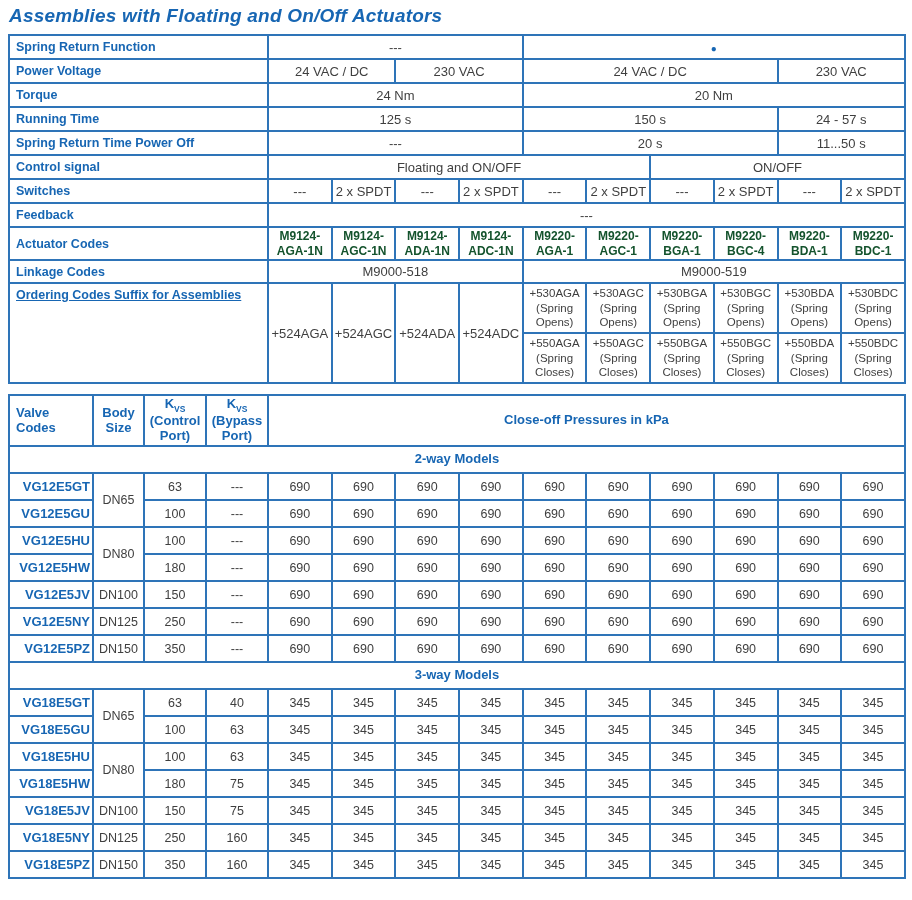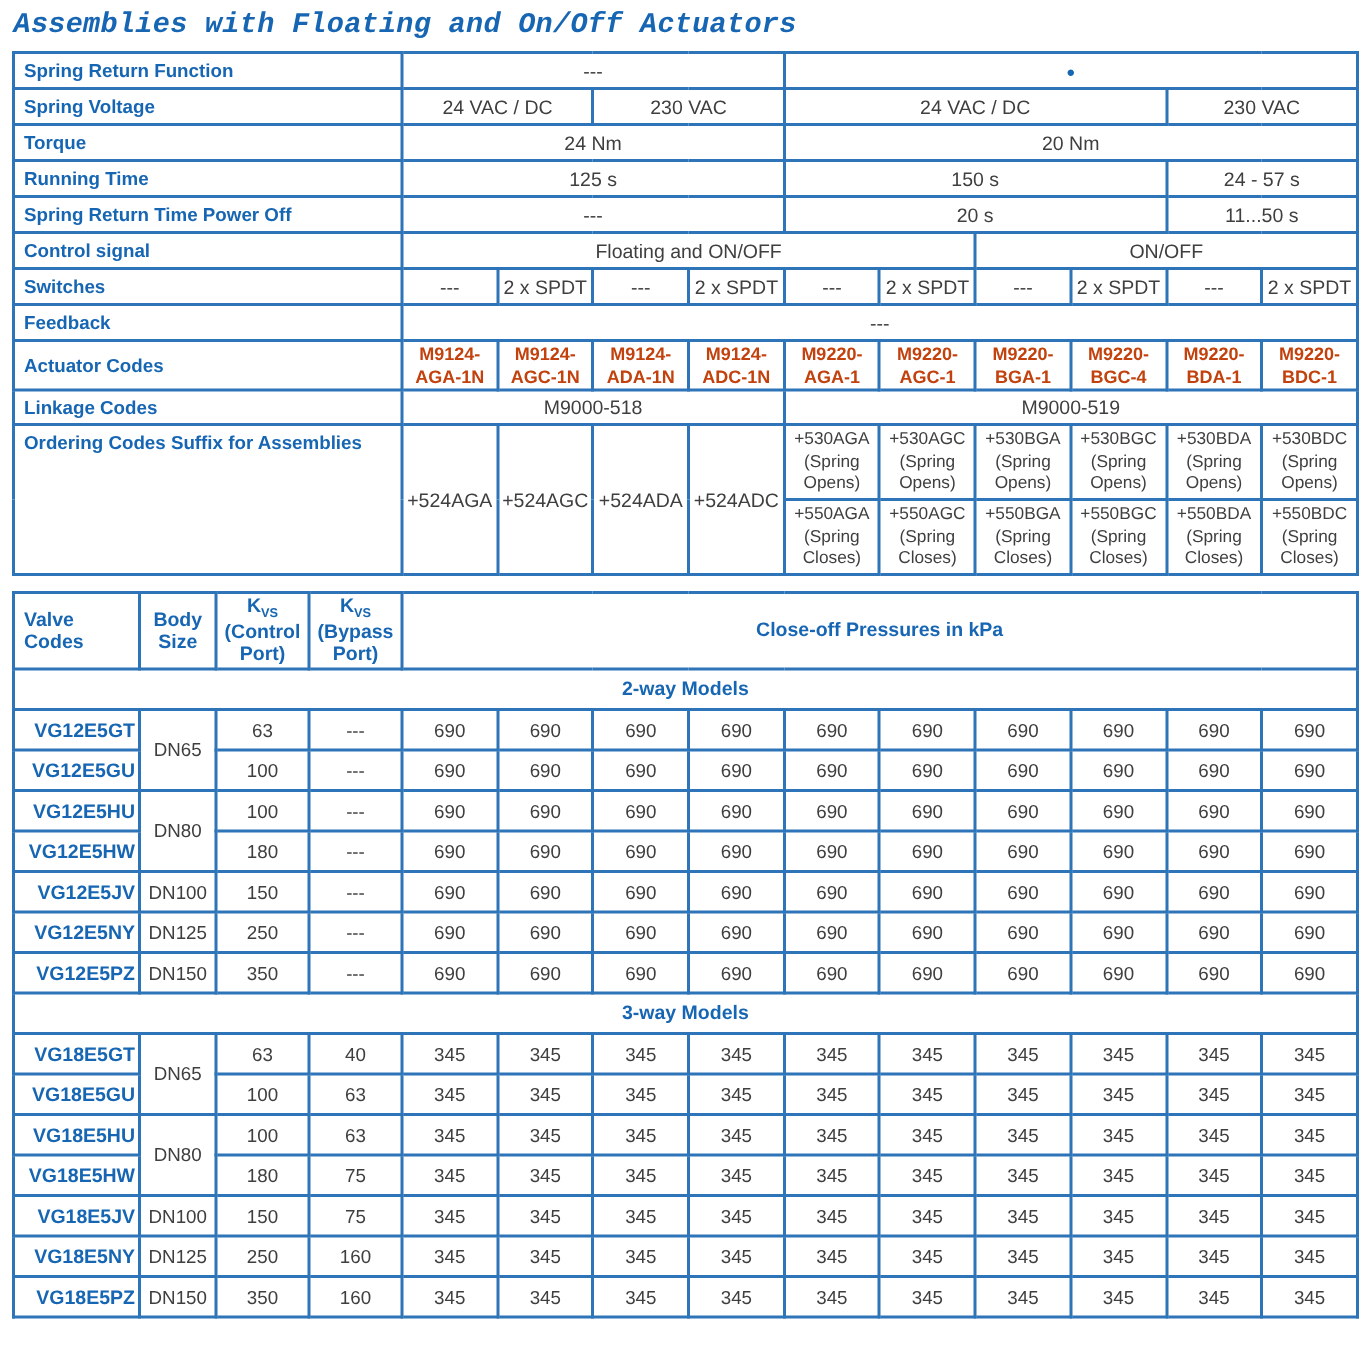--- a/index.html
+++ b/index.html
@@ -1,29 +1,29 @@
 <!DOCTYPE html>
 <html><head>
 <meta charset="utf-8">
 <style>
   html,body{margin:0;padding:0;background:#ffffff;}
   body{width:912px;height:900px;font-family:"Liberation Sans",sans-serif;overflow:hidden;}
-  .title{color:#1766B3;font-weight:bold;font-style:italic;font-size:19px;margin:5px 0 7px 9px;letter-spacing:0.2px;font-family:Liberation Mono, monospace;}
+  .title{color:#1766B3;font-weight:bold;font-style:italic;font-size:19px;margin:5px 0 7px 9px;letter-spacing:0.2px;}
   table{border-collapse:collapse;table-layout:fixed;margin-left:8px;}
   td{border:2px solid #2E74B8;text-align:center;vertical-align:middle;padding:1px 2px;overflow:hidden;}
   
   .t1 tr{height:24px;}
   .t1 tr.ract{height:33px;}
   .t1 tr.rlink{height:23px;}
   .t1 tr.rord{height:50px;}
   .lbl{text-align:left;padding-left:6px;font-weight:bold;color:#1766B3;font-size:12.5px;white-space:nowrap;}
   .v{color:#3F3F3F;font-size:13px;font-weight:normal;}
-  .ac{color:#c2410c;font-size:12px;font-weight:bold;line-height:1.2;}
+  .ac{color:#14532d;font-size:12px;font-weight:bold;line-height:1.2;}
   .sm{color:#3F3F3F;font-size:11.5px;line-height:1.25;padding:0 1px;}
-  .top{vertical-align:top;padding-top:4px;}
+  .top{vertical-align:top;padding-top:4px;text-decoration:underline;}
   .dot{color:#1766B3;font-size:10px;line-height:1;}
   
   .t2{margin-top:10px;padding-left:36px;}
   .t2 tr.rhead{height:48px;}
   .t2 tr.rsec{height:27px;}
   .t2 tr.rdata{height:27px;}
   .hb{font-weight:bold;color:#1766B3;font-size:13px;line-height:1.15;}
   .hl{text-align:left;padding-left:6px;}
   .vc{font-weight:bold;color:#1766B3;font-size:13px;text-align:right;padding-left:6px;}
   .sb{font-size:8.5px;}
@@ -48,21 +48,21 @@
       <col style="width:63.7px">
       <col style="width:63.7px">
 </colgroup>
 <tbody>
 <tr>
 <td class="lbl">Spring Return Function</td>
 <td class="v" colspan="4">---</td>
 <td colspan="6"><span class="dot">●</span></td>
 </tr>
 <tr>
-<td class="lbl">Spring Voltage</td>
+<td class="lbl">Power Voltage</td>
 <td class="v" colspan="2">24 VAC / DC</td>
 <td class="v" colspan="2">230 VAC</td>
 <td class="v" colspan="4">24 VAC / DC</td>
 <td class="v" colspan="2">230 VAC</td>
 </tr>
 <tr>
 <td class="lbl">Torque</td>
 <td class="v" colspan="4">24 Nm</td>
 <td class="v" colspan="6">20 Nm</td>
 </tr>

